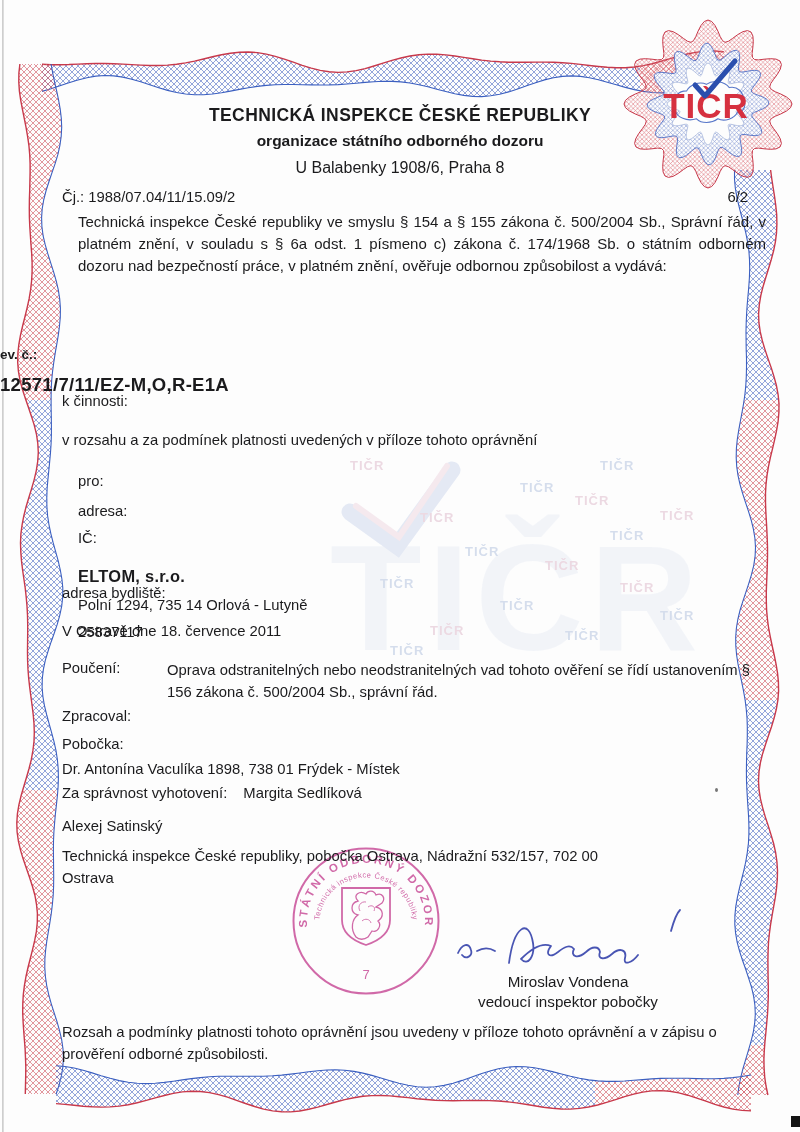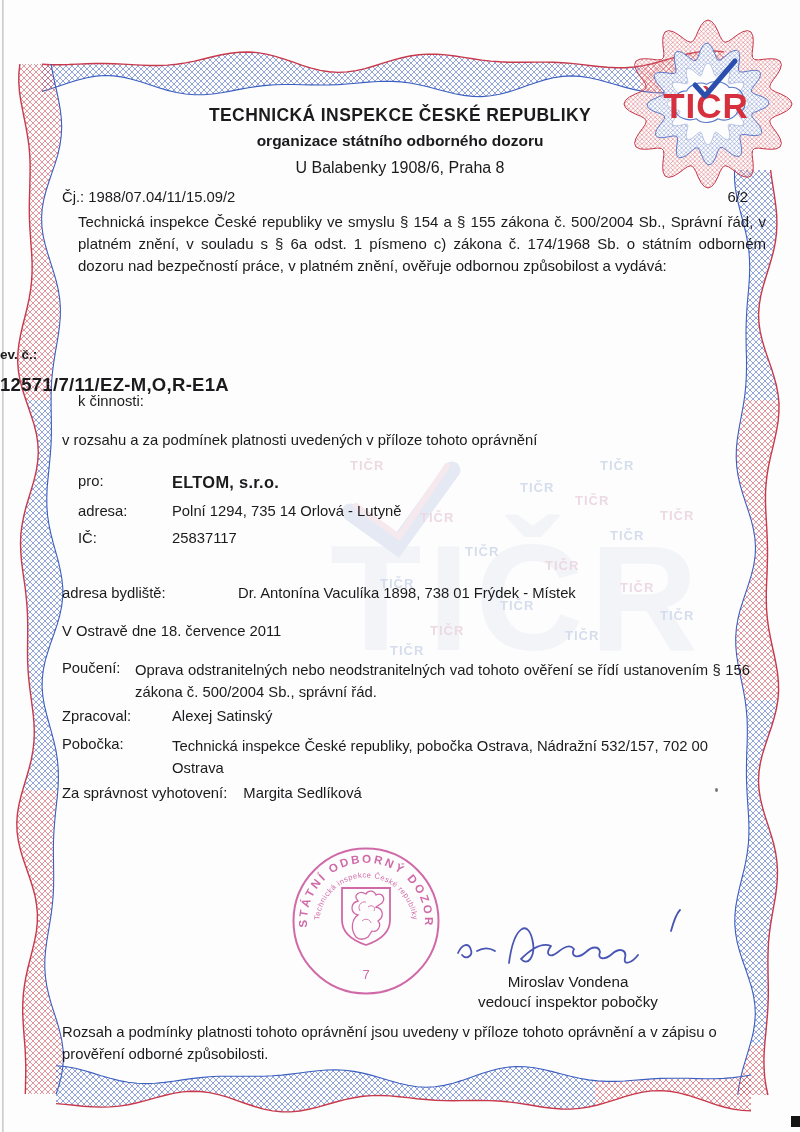--- a/index.html
+++ b/index.html
@@ -14,36 +14,36 @@
   .org{top:104px;font-size:17.5px;font-weight:bold;letter-spacing:.4px;}
   .suborg{top:131px;font-size:15.5px;font-weight:bold;}
   .addr{top:157px;font-size:16px;}
   .refrow{top:188px;left:62px;width:686px;display:flex;justify-content:space-between;}
   .intro{top:211px;left:78px;width:688px;font-size:15px;line-height:22.2px;text-align:justify;}
   .doc-title{top:297px;font-size:28px;font-weight:bold;}
   .doc-title span{letter-spacing:.55em;padding-left:.55em;display:inline-block;}
   .evrow{top:346px;display:flex;justify-content:center;align-items:baseline;gap:9px;flex-direction:column;}
   .ev-label{font-size:13.5px;font-weight:bold;}
   .ev-value{font-size:18.5px;font-weight:bold;letter-spacing:.3px;}
-  .actrow{top:392px;left:62px;display:flex;gap:10px;margin-left:16px;}
+  .actrow{top:392px;left:62px;display:flex;gap:10px;}
   .actrow .val{font-weight:bold;font-size:15px;}
   .scope{top:431px;left:62px;}
-  .pair{position:absolute;z-index:2;display:flex;font-size:14.8px;}
+  .pair{position:absolute;z-index:2;display:flex;font-size:14.8px;flex-direction:column;}
   .lblcol{flex:0 0 94px;}
   .pro{top:473px;left:78px;}
   .pro .val{font-weight:bold;font-size:16.4px;letter-spacing:.3px;}
   .adr{top:503px;left:78px;}
   .ic{top:530px;left:78px;}
   .rep1{top:562px;left:62px;}
   .rep1 .lbl{flex:0 0 176px;}
   .rep1 .nm{flex:0 0 217px;}
   .rep2{top:585px;left:62px;}
   .rep2 .lbl{flex:0 0 176px;}
   .issued{top:622px;left:62px;}
-  .notice{top:659px;left:62px;width:688px;display:flex;}
+  .notice{top:659px;left:62px;width:688px;display:flex;gap:32px;}
   .notice .lbl{flex:0 0 73px;}
   .notice .txt{flex:1;text-align:justify;line-height:22px;}
   .proc{top:708px;left:62px;}
   .proc .lbl,.branch .lbl{flex:0 0 110px;}
   .branch{top:736px;left:62px;}
   .branch .val{width:582px;line-height:21.5px;}
   .verif{top:784px;left:62px;display:flex;gap:16px;}
   .signatory{top:972px;left:428px;width:280px;text-align:center;font-size:15.2px;line-height:19.5px;}
   .footer{top:1021px;left:62px;width:692px;line-height:22.4px;}
   .speck{position:absolute;left:715px;top:788px;width:3px;height:4px;background:#777;border-radius:50%;z-index:2;}

